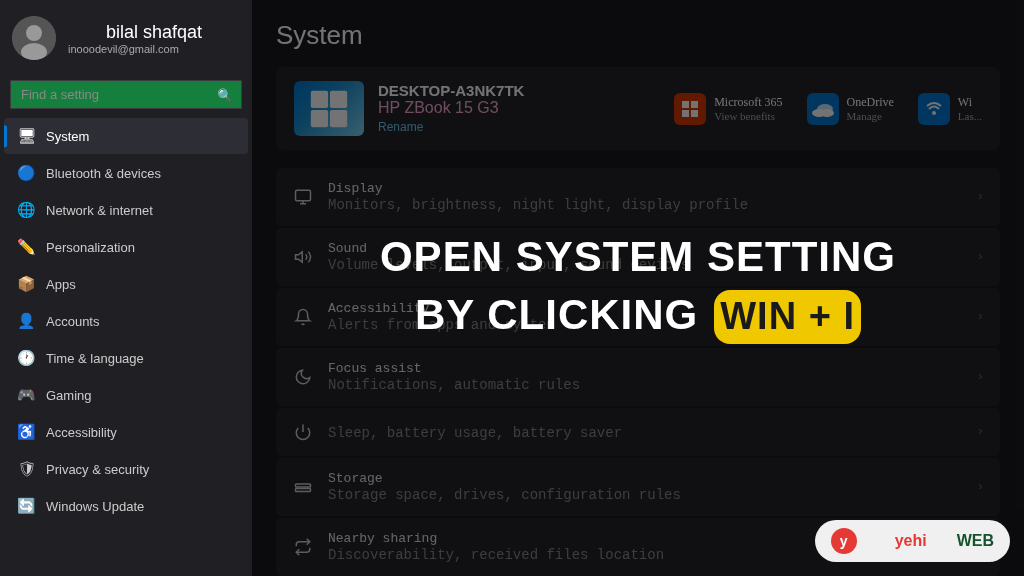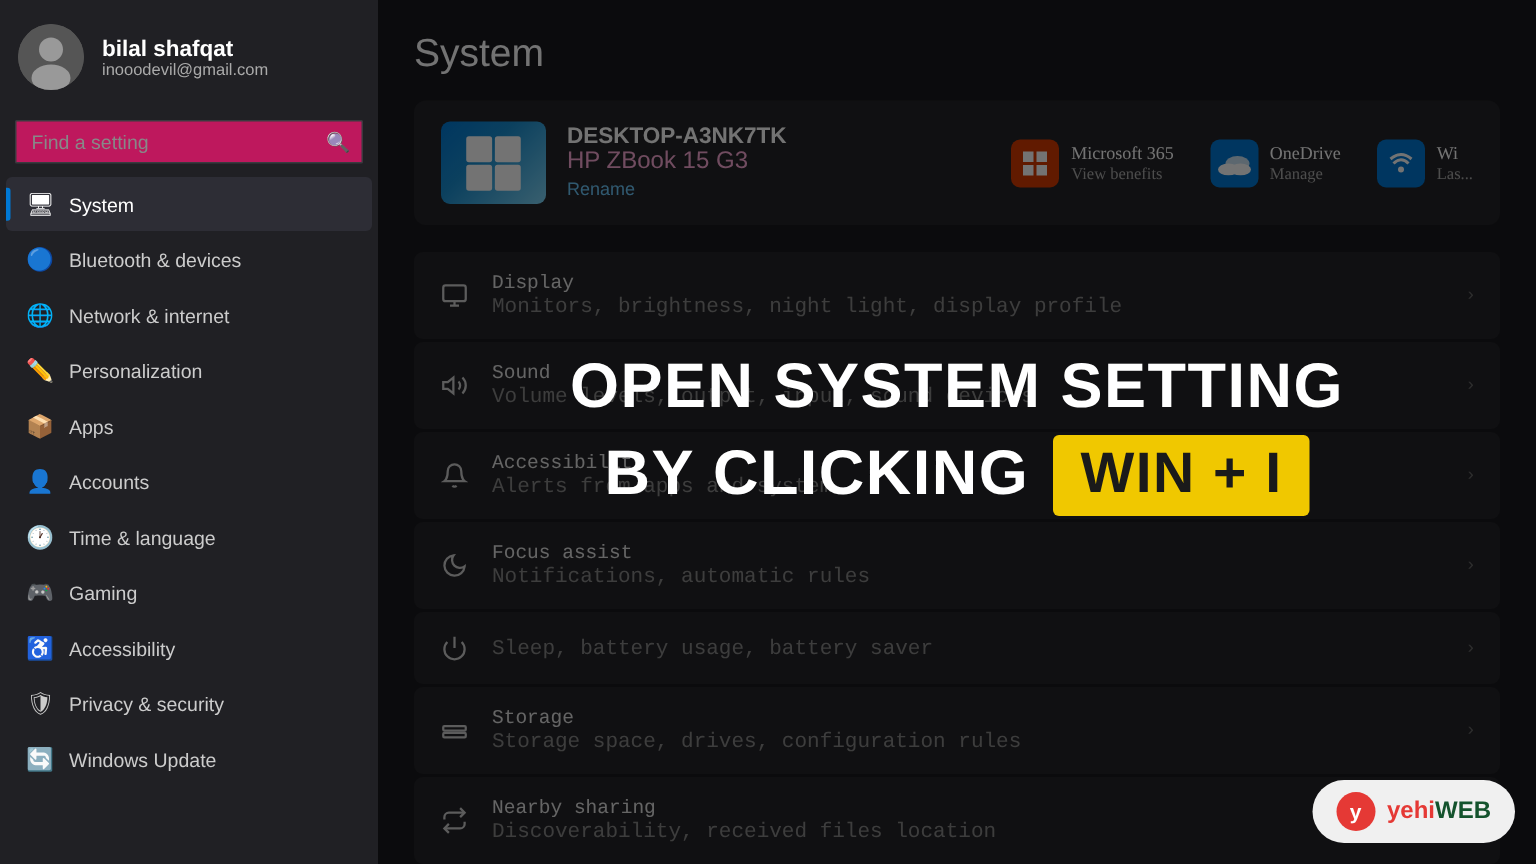--- a/index.html
+++ b/index.html
@@ -36,30 +36,30 @@
       border-radius: 50%;
       background: #555;
       display: flex;
       align-items: center;
       justify-content: center;
       overflow: hidden;
       flex-shrink: 0;
     }
     .avatar svg { width: 44px; height: 44px; }
     .user-info { display: flex; flex-direction: column; }
-    .user-name { font-size: 15px; font-weight: 700; color: #fff; }
+    .user-name { font-size: 18px; font-weight: 400; color: #fff; margin-left: 38px; }
     .user-email { font-size: 11px; color: #aaa; }
 
     .search-box {
       margin: 4px 10px 8px;
       position: relative;
     }
     .search-box input {
       width: 100%;
-      background: #be185d;
+      background: #15803d;
       border: 1px solid #3a3a3f;
       border-radius: 1px;
       color: #ccc;
       padding: 6px 30px 6px 10px;
       font-size: 13px;
       outline: none;
     }
     .search-box input::placeholder { color: #888; }
     .search-icon-wrap {
       position: absolute;
@@ -228,22 +228,22 @@
       flex-direction: column;
       align-items: center;
       gap: 8px;
     }
     .overlay-line { display: flex; align-items: flex-start; gap: 16px; }
     .shortcut-badge {
       background: #f0c800;
       color: #1a1a1a;
       font-size: 38px;
       font-weight: 900;
-      padding: 4px 18px;
-      border-radius: 4px;
+      padding: 4px 6px;
+      border-radius: 16px;
     }
 
     
     .brand-badge {
       position: absolute;
       bottom: 14px;
       right: 14px;
       background: #f0f0f0;
       border-radius: 28px;
       padding: 8px 16px;
@@ -258,21 +258,21 @@
       background: #e53935;
       border-radius: 50%;
       display: flex;
       align-items: center;
       justify-content: center;
       color: #fff;
       font-size: 14px;
       font-weight: 700;
     }
     .brand-text { font-size: 16px; font-weight: 700; color: #1a1a1a; }
-    .brand-text span { color: #e53935; }
+    .brand-text span { color: #e53935; margin-left: 30px; }
 
     
     .win-logo { width: 40px; height: 40px; }
   </style>
 </head>
 <body>
 
 <div class="sidebar">
 
   <div class="user-profile">

